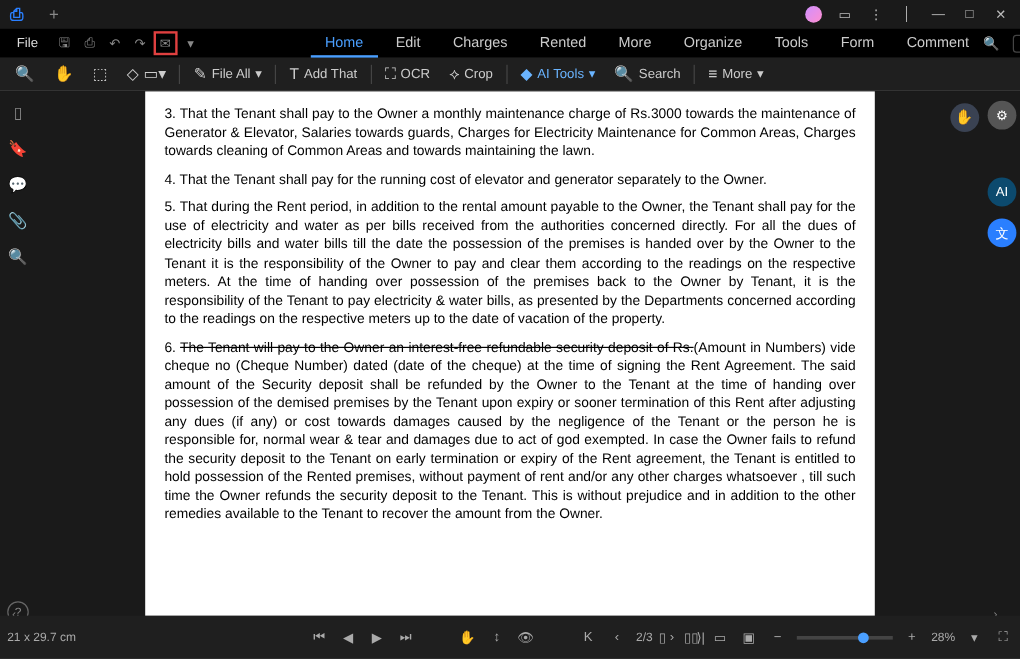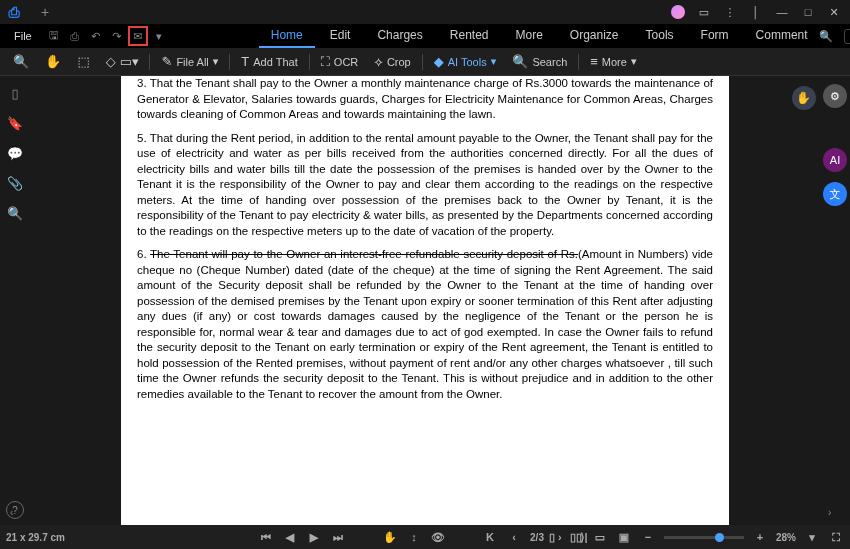--- a/index.html
+++ b/index.html
@@ -28,21 +28,21 @@
 .tb-ico { font-size:13px; color:#ccc; }
 .ai-btn { color:#6ab4ff; }
 .content { position:absolute; top:76px; left:30px; right:30px; bottom:24px; background:#1a1a1a; display:flex; justify-content:center; overflow:hidden; }
 .page { background:#fff; width:608px; padding:0 16px 12px; overflow:hidden; }
 .para { color:#000; font-size:11.5px; line-height:1.35; margin-top:8px; text-align:justify; }
 .strike { text-decoration:line-through; }
 .leftnav { position:absolute; left:0; top:76px; bottom:24px; width:30px; background:#1a1a1a; display:flex; flex-direction:column; align-items:center; padding-top:8px; gap:12px; }
 .ln-btn { width:18px; height:18px; display:flex; align-items:center; justify-content:center; color:#888; font-size:13px; }
 .rightnav { position:absolute; right:0; top:76px; bottom:24px; width:30px; background:#1a1a1a; display:flex; flex-direction:column; align-items:center; padding-top:8px; gap:10px; }
 .rn-btn { width:24px; height:24px; border-radius:50%; display:flex; align-items:center; justify-content:center; font-size:11px; color:#fff; }
-.statusbar { position:absolute; bottom:0; left:0; right:0; height:24px; background:#1f1f1f; display:flex; align-items:center; padding:0 6px; font-size:10px; color:#aaa;font-weight:bold; }
+.statusbar { position:absolute; bottom:0; left:0; right:0; height:36px; background:#1f1f1f; display:flex; align-items:center; padding:0 6px; font-size:10px; color:#aaa; }
 .sb-center { position:absolute; left:50%; transform:translateX(-50%); display:flex; align-items:center; gap:8px; }
 .sb-btn { width:16px; height:16px; display:flex; align-items:center; justify-content:center; color:#aaa; font-size:11px; }
 .sb-right { margin-left:auto; display:flex; align-items:center; gap:8px; }
 .slider { width:80px; height:3px; background:#444; position:relative; }
 .slider-thumb { position:absolute; right:20px; top:-3px; width:9px; height:9px; border-radius:50%; background:#4a9fff; }
 .help-btn { position:absolute; left:6px; bottom:30px; width:18px; height:18px; border:1px solid #666; border-radius:50%; display:flex; align-items:center; justify-content:center; color:#888; font-size:10px; }
 .coll-btn { position:absolute; bottom:30px; width:12px; height:12px; color:#888; font-size:10px; }
 .hand-badge { position:absolute; right:34px; top:86px; width:24px; height:24px; border-radius:50%; background:#3a4252; display:flex; align-items:center; justify-content:center; color:#fff; font-size:12px; }
 </style>
 </head>
@@ -147,30 +147,31 @@
 <div class="leftnav">
   <div class="ln-btn">▯</div>
   <div class="ln-btn">🔖</div>
   <div class="ln-btn">💬</div>
   <div class="ln-btn">📎</div>
   <div class="ln-btn">🔍</div>
 </div>
 
 <div class="content">
   <div class="page">
-    <p class="para" style="margin-top:0">3. That the Tenant shall pay to the Owner a monthly maintenance charge of Rs.3000 towards the maintenance of Generator &amp; Elevator, Salaries towards guards, Charges for Electricity Maintenance for Common Areas, Charges towards cleaning of Common Areas and towards maintaining the lawn.</p>
+    <p class="para" style="margin-top:12px">3. That the Tenant shall pay to the Owner a monthly maintenance charge of Rs.3000 towards the maintenance of Generator &amp; Elevator, Salaries towards guards, Charges for Electricity Maintenance for Common Areas, Charges towards cleaning of Common Areas and towards maintaining the lawn.</p>
+    <p class="para">4. That the Tenant shall pay for the running cost of elevator and generator separately to the Owner.</p>
     <p class="para">5. That during the Rent period, in addition to the rental amount payable to the Owner, the Tenant shall pay for the use of electricity and water as per bills received from the authorities concerned directly. For all the dues of electricity bills and water bills till the date the possession of the premises is handed over by the Owner to the Tenant it is the responsibility of the Owner to pay and clear them according to the readings on the respective meters. At the time of handing over possession of the premises back to the Owner by Tenant, it is the responsibility of the Tenant to pay electricity &amp; water bills, as presented by the Departments concerned according to the readings on the respective meters up to the date of vacation of the property.</p>
     <p class="para"><span>6. </span><span class="strike">The Tenant will pay to the Owner an interest-free refundable security deposit of Rs.</span><span>(Amount in Numbers) vide cheque no (Cheque Number) dated (date of the cheque) at the time of signing the Rent Agreement. The said amount of the Security deposit shall be refunded by the Owner to the Tenant at the time of handing over possession of the demised premises by the Tenant upon expiry or sooner termination of this Rent after adjusting any dues (if any) or cost towards damages caused by the negligence of the Tenant or the person he is responsible for, normal wear &amp; tear and damages due to act of god exempted. In case the Owner fails to refund the security deposit to the Tenant on early termination or expiry of the Rent agreement, the Tenant is entitled to hold possession of the Rented premises, without payment of rent and/or any other charges whatsoever , till such time the Owner refunds the security deposit to the Tenant. This is without prejudice and in addition to the other remedies available to the Tenant to recover the amount from the Owner.</span></p>
   </div>
 </div>
 
 <div class="rightnav">
   <div class="rn-btn" style="background:#555">⚙</div>
   <div style="height:20px"></div>
-  <div class="rn-btn" style="background:#701a75">AI</div>
+  <div class="rn-btn" style="background:#0c4a6e">AI</div>
   <div class="rn-btn" style="background:#2a7fff">文</div>
 </div>
 
 <div class="hand-badge">✋</div>
 <div class="help-btn">?</div>
 <div class="coll-btn" style="left:10px">‹</div>
 <div class="coll-btn" style="right:10px">›</div>
 
 <div class="statusbar">
   <span>21 x 29.7 cm</span>

